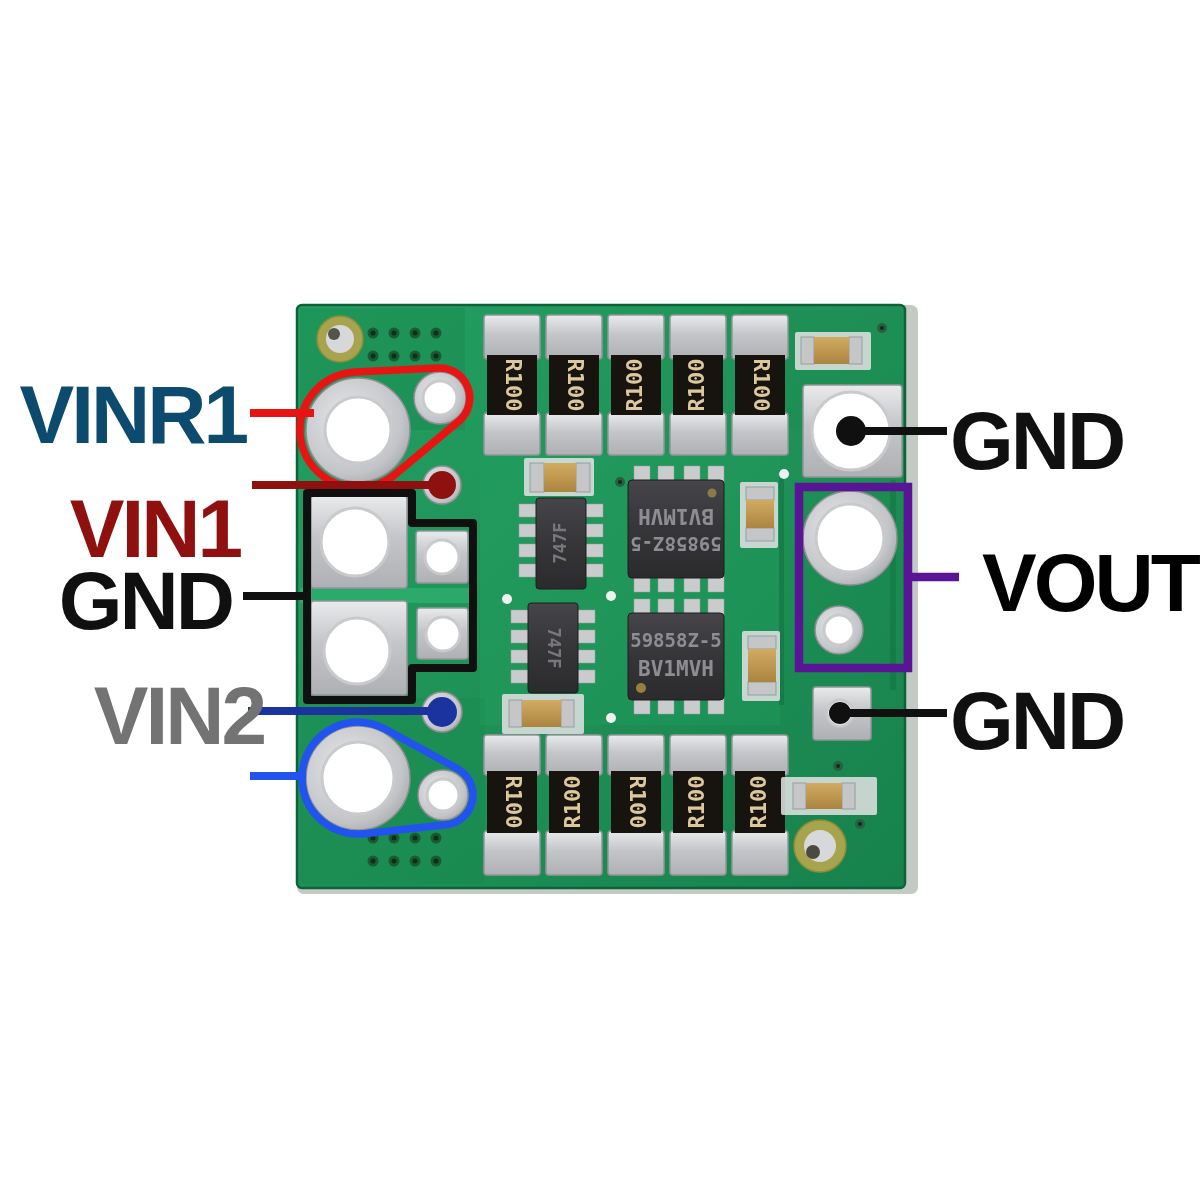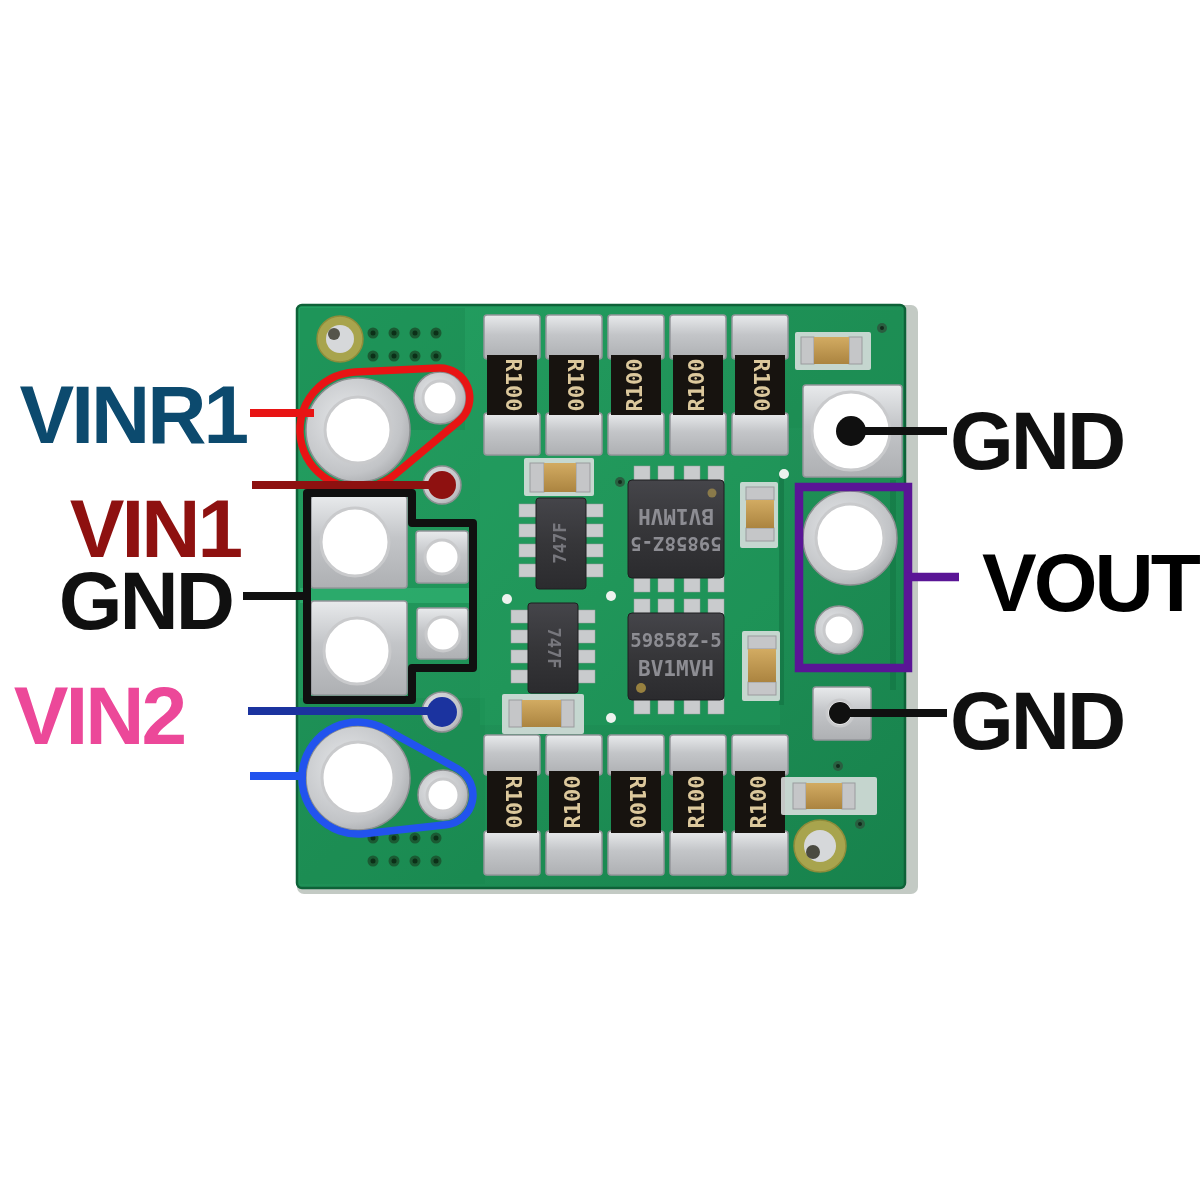--- a/index.html
+++ b/index.html
@@ -368,18 +368,18 @@
     <line class="leader" x1="851" y1="431" x2="947" y2="431" stroke-width="8" style="stroke: rgb(16, 16, 16);"></line>
     <line class="leader" x1="907" y1="577" x2="959" y2="577" stroke-width="8.5" style="stroke: rgb(90, 21, 150);"></line>
     <circle cx="840" cy="713" r="11" style="fill: rgb(16, 16, 16);"></circle>
     <line class="leader" x1="840" y1="713" x2="947" y2="713" stroke-width="8" style="stroke: rgb(16, 16, 16);"></line>
   </g>
 </svg>
 
 <div class="pin-label" style="right: 954px; top: 368px; color: #0c4a6e;">VINR1</div>
 <div class="pin-label" style="right: 960px; top: 449px; color: rgb(142, 17, 16); margin-top: 33px;">VIN1</div>
 <div class="pin-label" style="right: 968px; top: 554px; color: rgb(16, 16, 16);">GND</div>
-<div class="pin-label" style="right: 1016px; top: 669px; color: #ec4899;">VIN2</div>
+<div class="pin-label" style="right: 936px; top: 669px; color: #737373;">VIN2</div>
 <div class="pin-label" style="left: 950px; top: 394px; color: rgb(16, 16, 16);">GND</div>
 <div class="pin-label" style="left: 962px; top: 536px; color: #000000; margin-left: 20px;">VOUT</div>
 <div class="pin-label" style="left: 950px; top: 674px; color: rgb(16, 16, 16);">GND</div>
 
 </div>
 
 </body></html>

